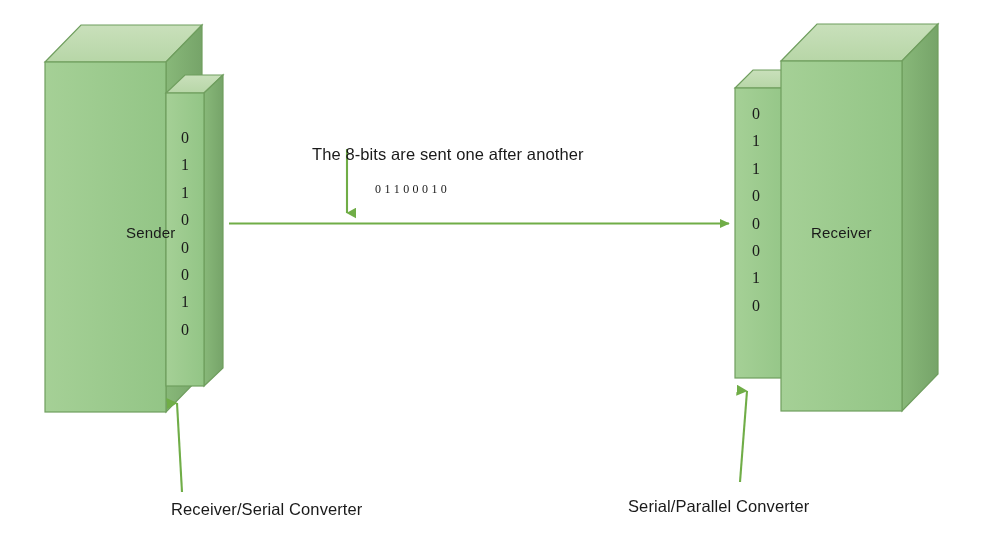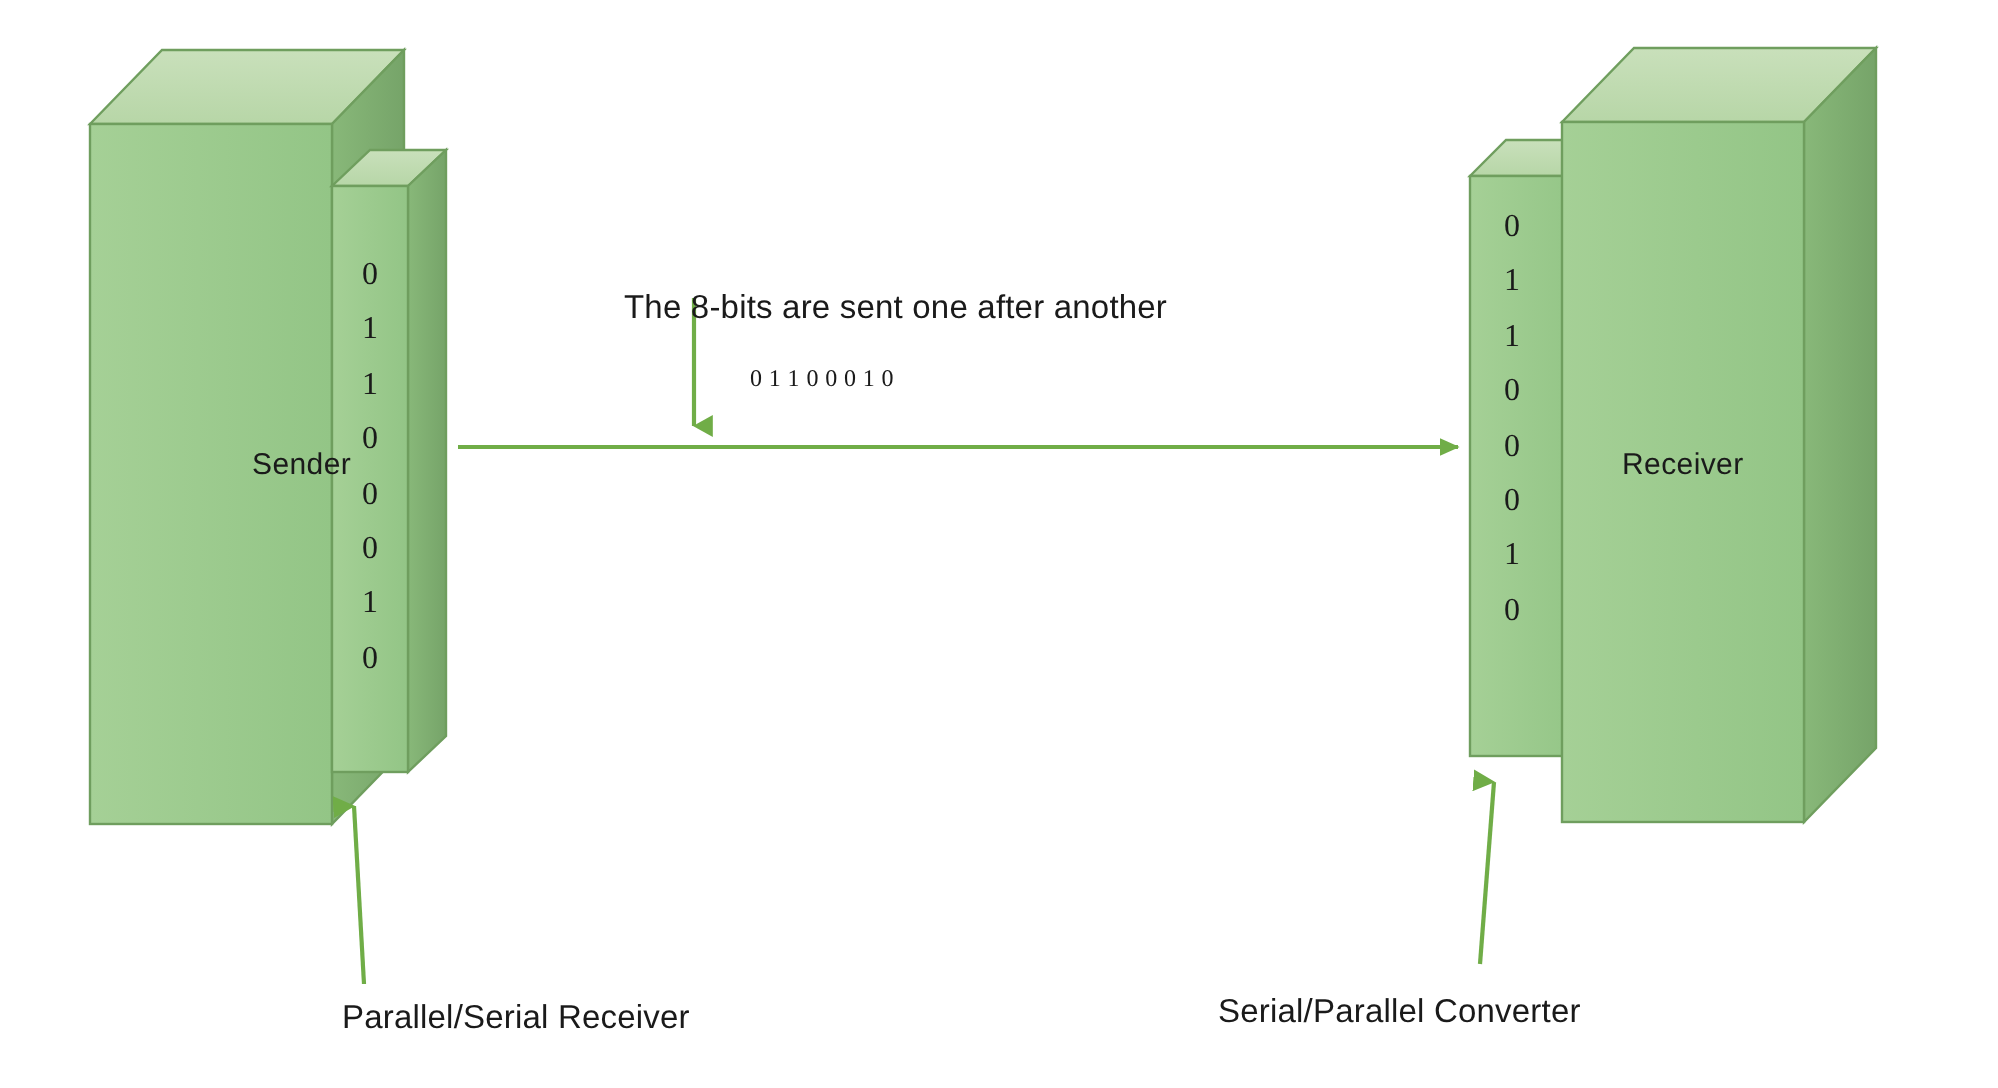--- a/index.html
+++ b/index.html
@@ -161,18 +161,18 @@
       <div class="bit">0</div>
       <div class="bit">1</div>
       <div class="bit">0</div>
     </div>
 
     <div class="txt note-text" style="left:312px; top:128px;margin-top:17px;">The 8-bits are sent one after another</div>
 
     <div class="txt bitstream-text" style="left:375px; top:182px;">0  1  1  0  0  0  1  0</div>
 
 
-    <div class="txt converter-text" style="left:171px; top:500px;">Parallel/Serial Receiver</div>
+    <div class="txt converter-text" style="left:171px; top:500px;">Receiver/Serial Converter</div>
 
-    <div class="txt converter-text" style="left:609px; top:497px;">Serial/Parallel Converter</div>
+    <div class="txt converter-text" style="left:628px; top:497px;">Serial/Parallel Converter</div>
 
   </div>
 </div>
 
 </body></html>

